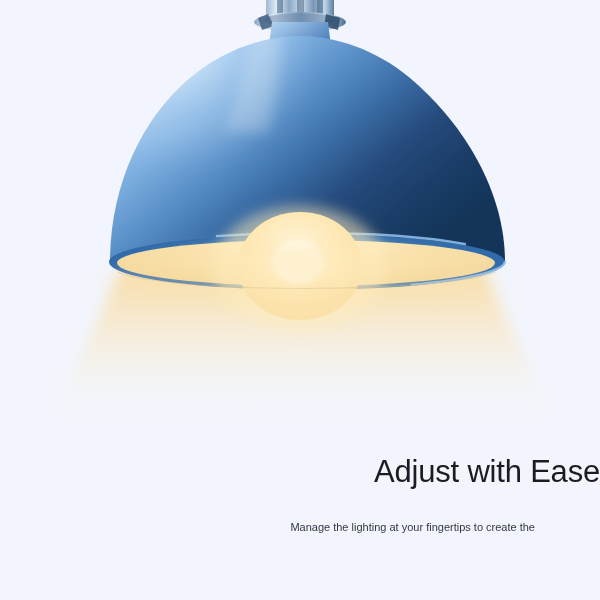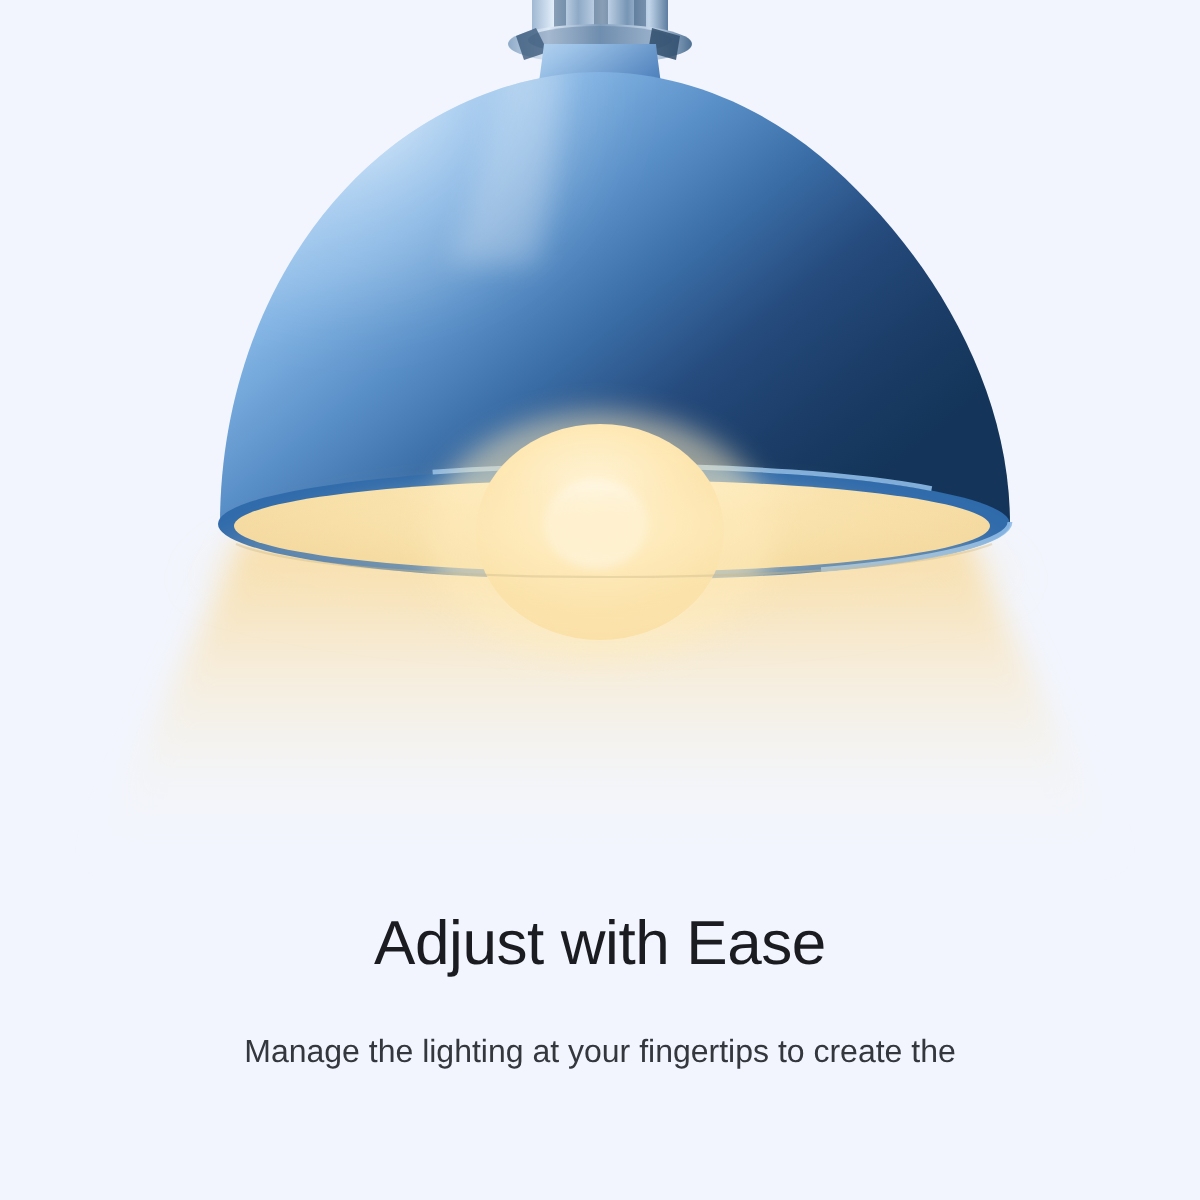--- a/index.html
+++ b/index.html
@@ -37,37 +37,37 @@
     top: 0;
     display: block;
   }
 
   
   #caption-block {
     position: absolute;
     left: 0;
     top: 440px;
     width: 600px;
-    text-align: center;
+    text-align: right;
   }
   #headline {
     margin: 0;
     padding: 0;
     font-size: 31px;
     font-weight: 500;
     letter-spacing: -0.2px;
     color: #1b1c22;
     line-height: 38px;
     padding-top: 13px;
   }
   #subcopy {
     margin: 0 auto;
     padding: 0;
     width: 470px;
-    font-size: 16px;
+    font-size: 11px;
     font-weight: 400;
     color: #34373e;
     line-height: 30px;
     padding-top: 21px;
   }
   #subcopy .copy-line {
     display: block;
   }
 </style>
 </head>

